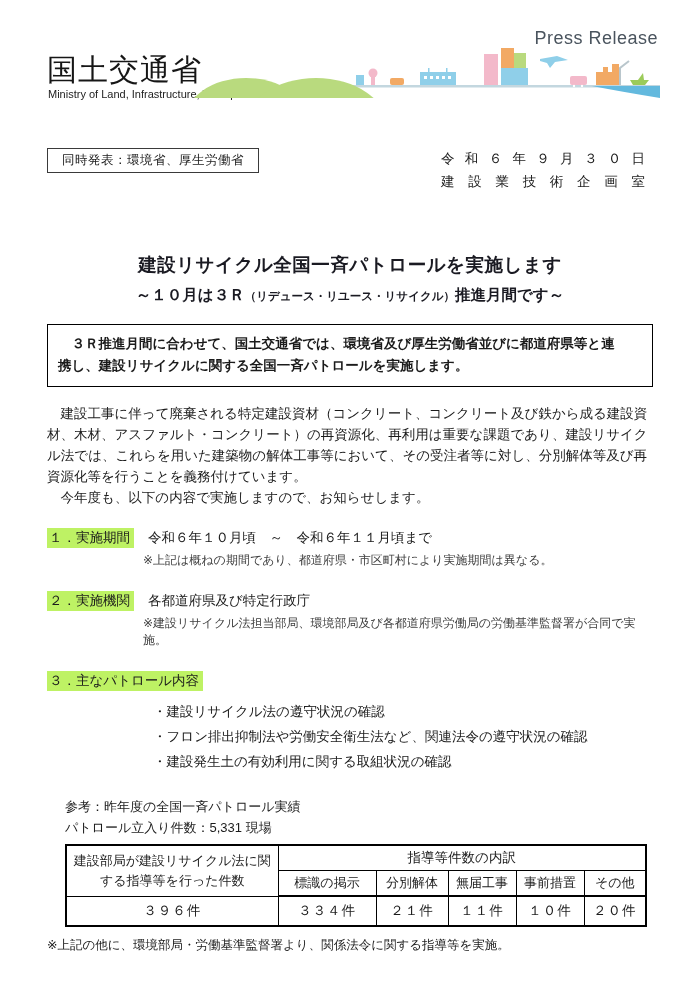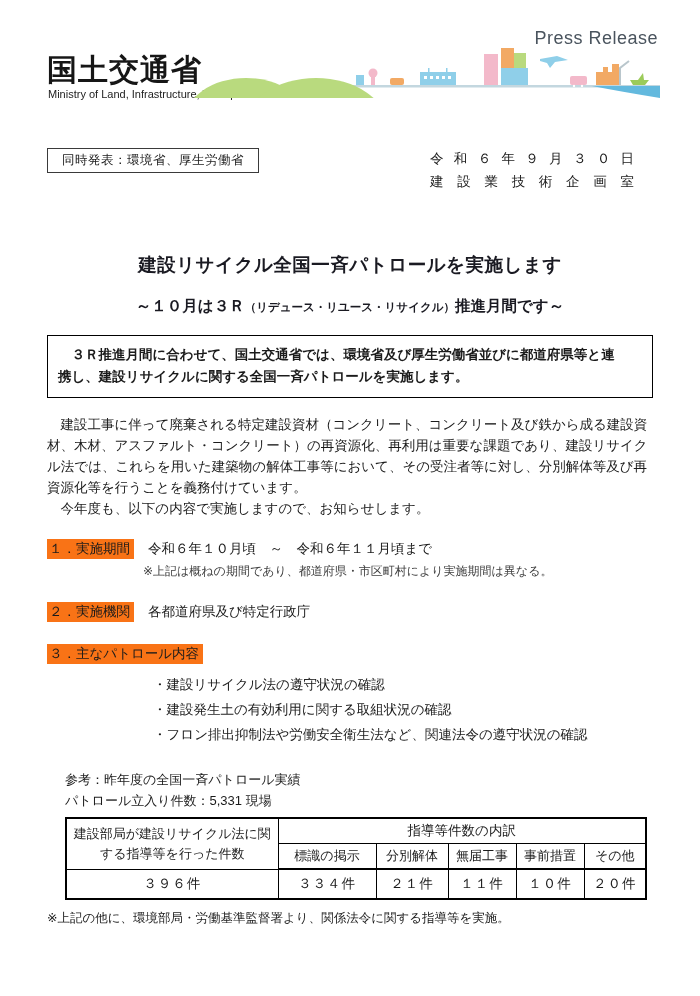--- a/index.html
+++ b/index.html
@@ -27,21 +27,21 @@
   }
   .header-band {
     position: relative;
     height: 92px;
     margin-top: 44px;
   }
   .logo-jp {
     position: absolute;
     left: 47px; top: 6px;
     font-size: 30px;
-    font-weight: 700;
+    font-weight: 400;
     letter-spacing: 1px;
     color: #161616;
   }
   .ministry-en {
     position: absolute;
     left: 48px; top: 44px;
     font-size: 11px;
     color: #222222;
   }
   .header-art {
@@ -55,31 +55,31 @@
   .sim-release-box {
     position: absolute;
     left: 7px; top: 0;
     border: 1.5px solid #3a3a3a;
     padding: 3px 14px;
     font-size: 12.5px;
     letter-spacing: 0.5px;
   }
   .date-block {
     position: absolute;
-    right: 26px; top: 0;
+    right: 15px; top: 0;
     width: 204px;
     font-size: 13.5px;
     line-height: 22.5px;
   }
   .date-block .jline { text-align-last: justify; text-justify: inter-character; }
 
   
   .title-block { margin-top: 26px; text-align: center; color: #1a1a22; }
   .title-main { font-size: 18.5px; font-weight: bold; letter-spacing: 0.5px; }
-  .title-sub { margin-top: 19px; font-size: 15.5px; font-weight: bold; }
+  .title-sub { margin-top: 8px; font-size: 15.5px; font-weight: bold; }
   .title-sub .paren { font-size: 11.5px; }
 
   
   .summary-box {
     margin: 18px 7px 0 7px;
     border: 1.5px solid #000;
     padding: 8px 27px 9px 10px;
     font-size: 13.5px;
     font-weight: bold;
     line-height: 22px;
@@ -87,21 +87,21 @@
 
   
   .body-text { margin: 16px 7px 0 7px; font-size: 13.5px; line-height: 21px; }
   .body-text p { margin: 0; }
   .u { text-decoration: underline; text-underline-offset: 3px; }
 
   
   .sections { margin: 20px 7px 0 7px; font-size: 13.5px; }
   .section-row { display: flex; align-items: flex-start; margin-top: 0; }
   .section-heading {
-    background: #f97316;
+    background: #bef264;
     padding: 1px 4px 1px 2px;
     flex: none;
   }
   .section-content { margin-left: 14px; padding-top: 1px; }
   .section-note {
     margin-left: 96px;
     margin-top: 4px;
     font-size: 12px;
     color: #404040;
   }
@@ -219,30 +219,31 @@
         <span class="section-content">令和６年１０月頃　～　令和６年１１月頃まで</span>
       </div>
       <div class="section-note">※上記は概ねの期間であり、都道府県・市区町村により実施期間は異なる。</div>
 
       <div class="section-gap"></div>
 
       <div class="section-row">
         <span class="section-heading">２．実施機関</span>
         <span class="section-content">各都道府県及び特定行政庁</span>
       </div>
+      <div class="section-note">※建設リサイクル法担当部局、環境部局及び各都道府県労働局の労働基準監督署が合同で実施。</div>
 
       <div class="section-gap"></div>
 
       <div class="section-row">
         <span class="section-heading">３．主なパトロール内容</span>
       </div>
       <div class="bullet-list">
         <div>・建設リサイクル法の遵守状況の確認</div>
+        <div>・フロン排出抑制法や労働安全衛生法など、関連法令の遵守状況の確認</div>
         <div>・建設発生土の有効利用に関する取組状況の確認</div>
-        <div>・フロン排出抑制法や労働安全衛生法など、関連法令の遵守状況の確認</div>
       </div>
 
     </div>
 
     <div class="reference">
       <div>参考：昨年度の全国一斉パトロール実績</div>
       <div>パトロール立入り件数：5,331 現場</div>
     </div>
 
     <table class="patrol">

